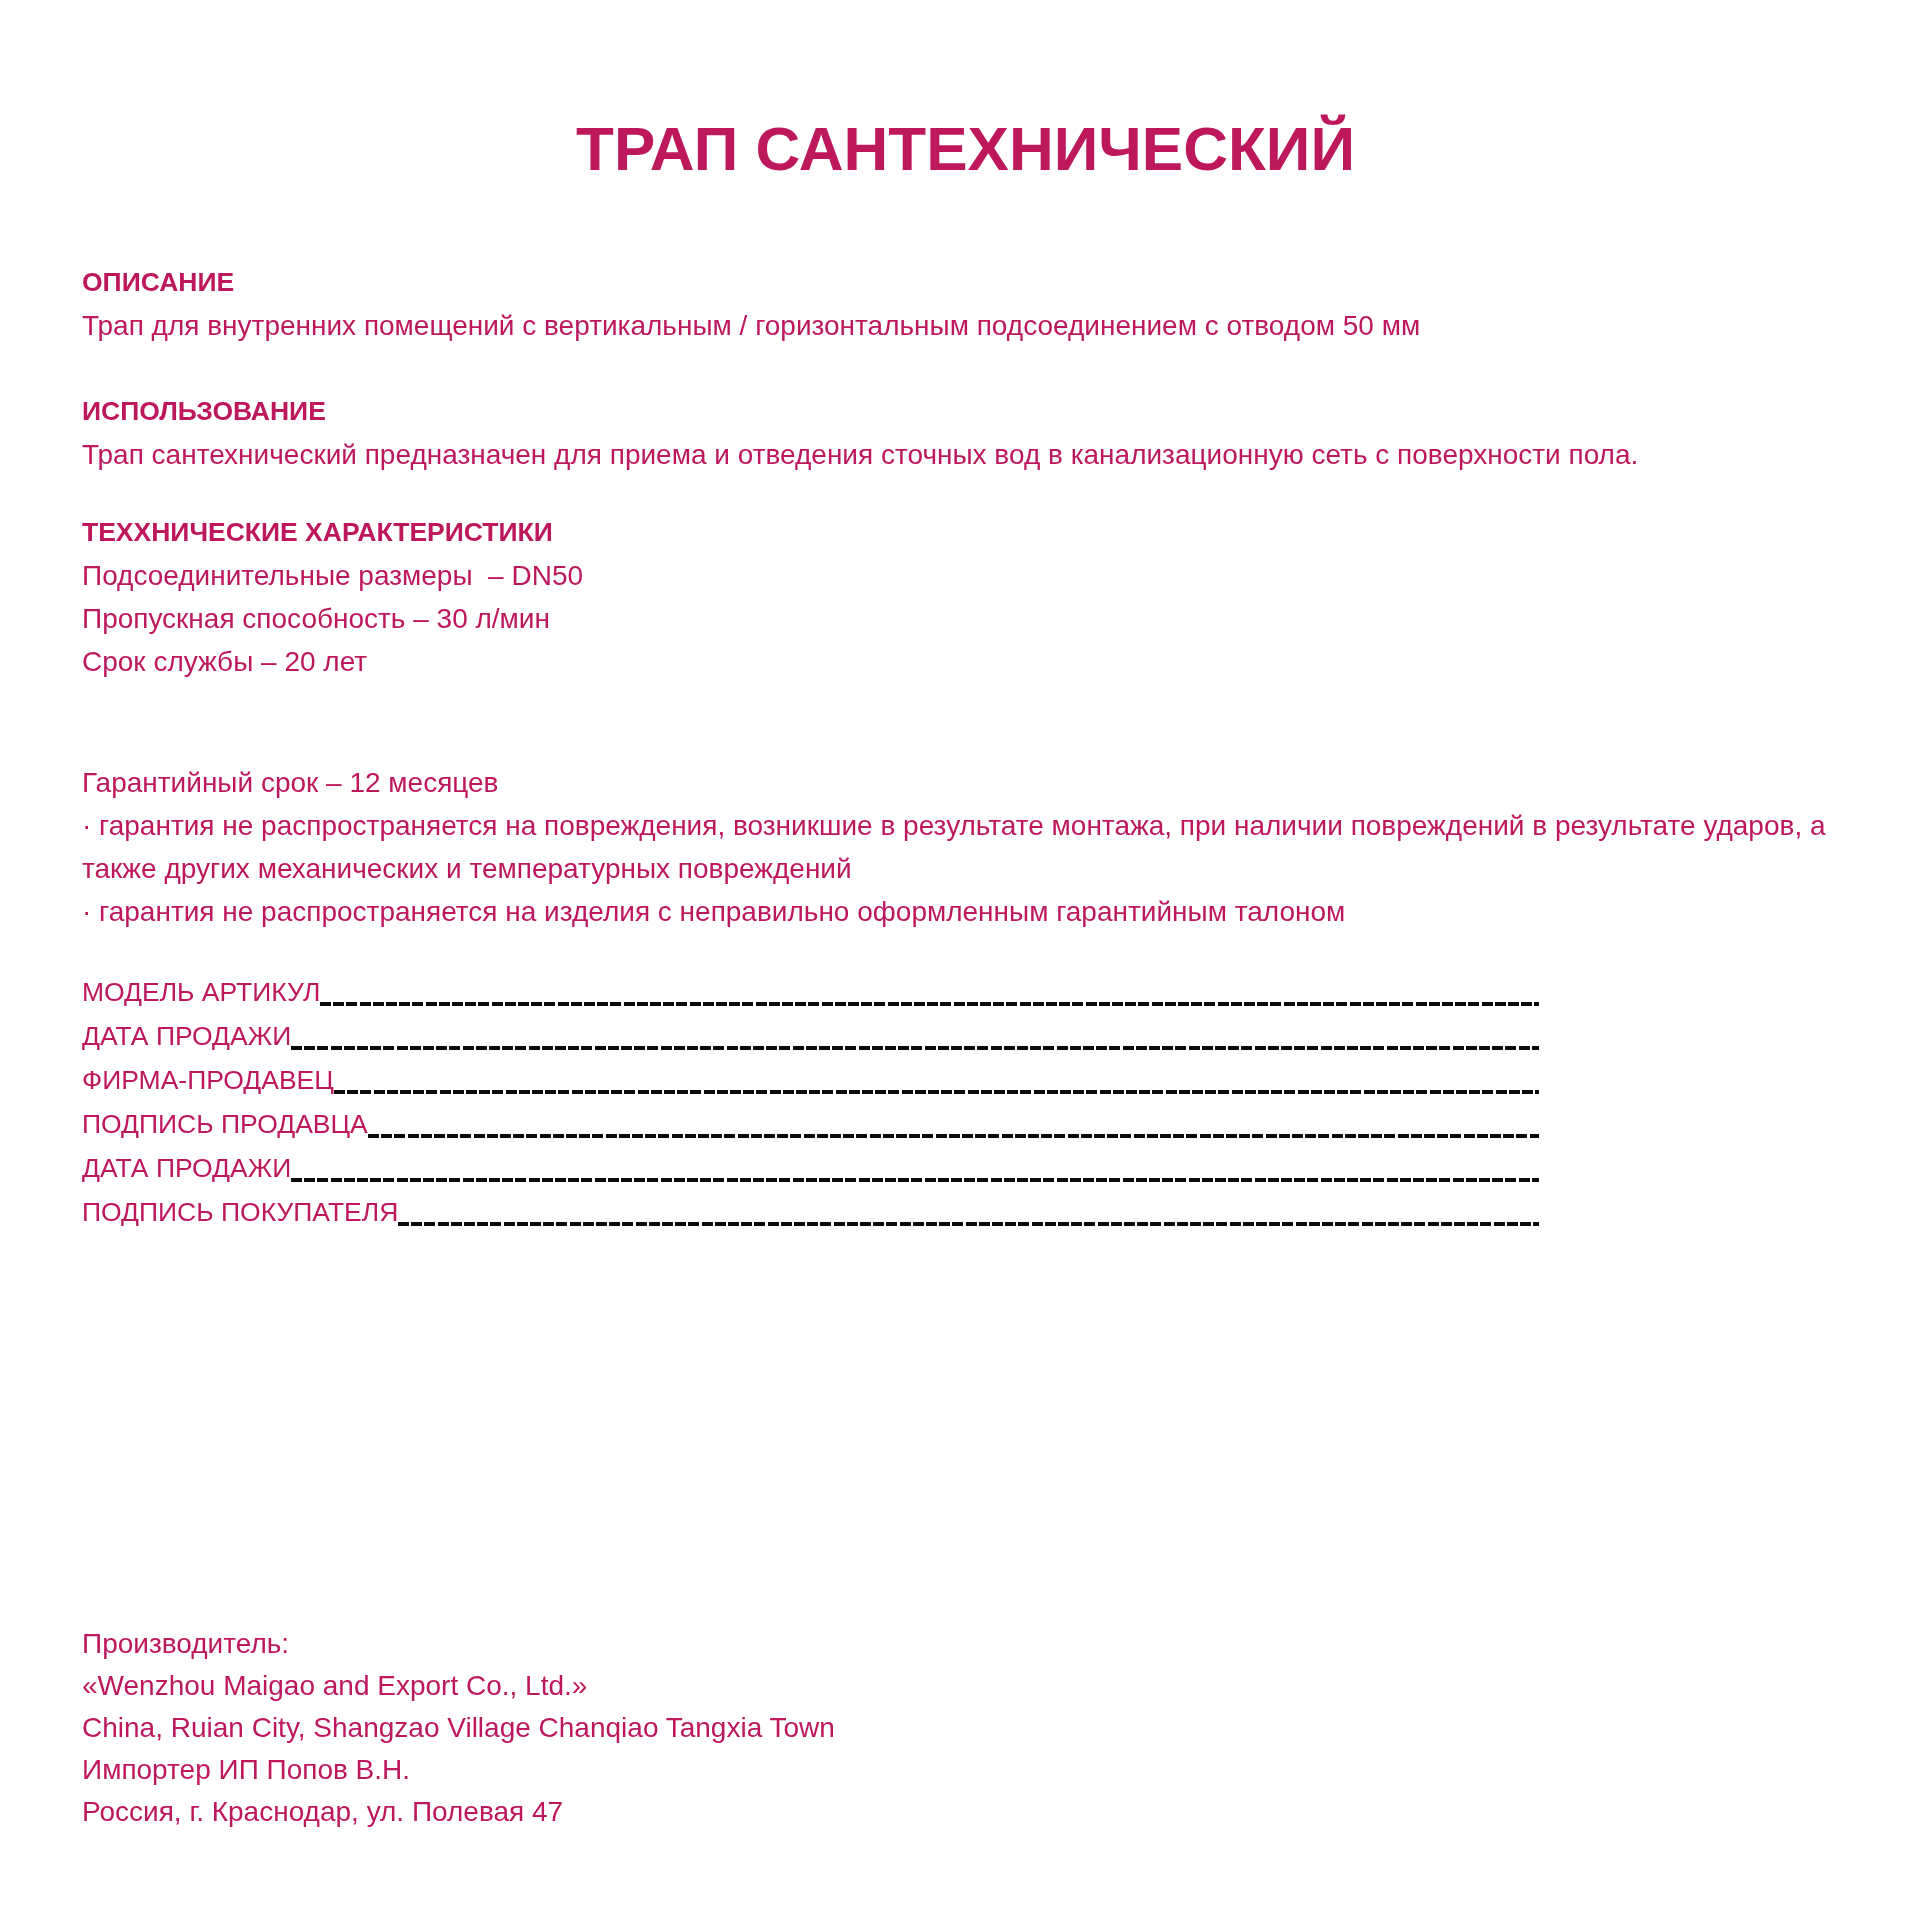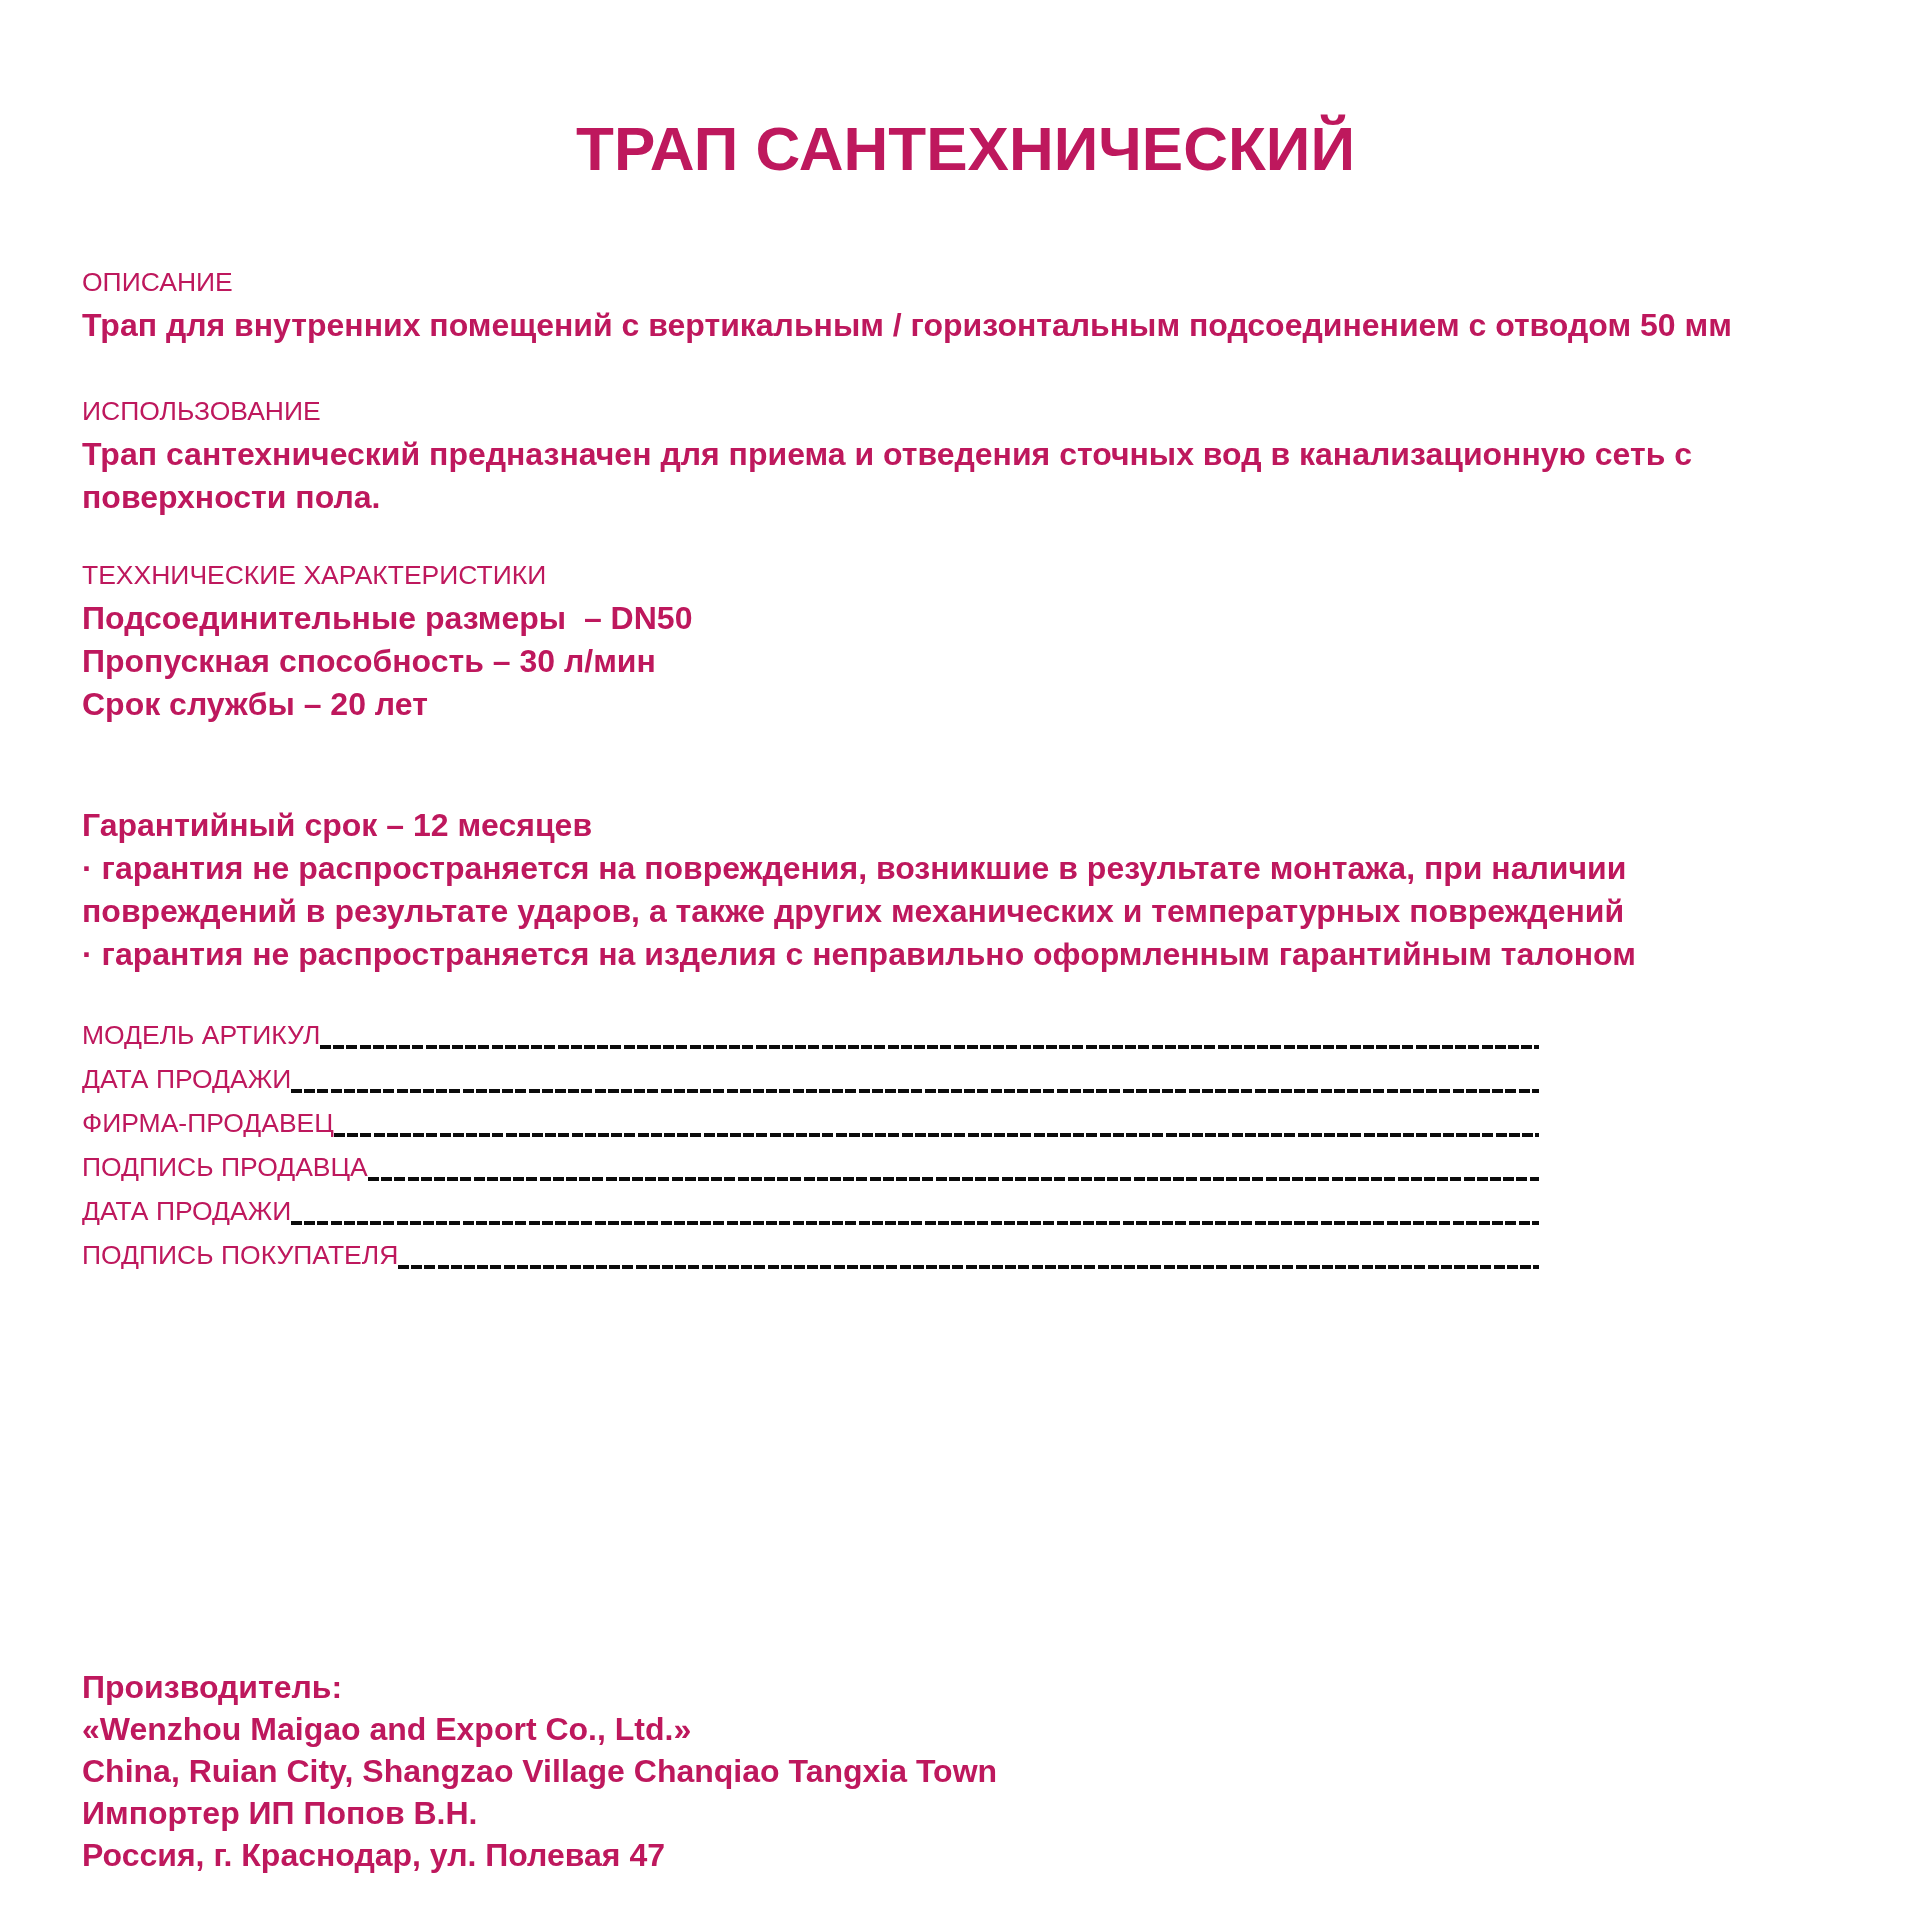--- a/index.html
+++ b/index.html
@@ -22,27 +22,27 @@
     font-size: 62px;
     line-height: 68px;
     font-weight: 700;
     text-align: center;
     letter-spacing: 0px;
     white-space: nowrap;
   }
   .section-heading {
     font-size: 26.5px;
     line-height: 43px;
-    font-weight: 400;
+    font-weight: 700;
     white-space: pre-wrap;
   }
   .body-text {
-    font-size: 32px;
+    font-size: 28px;
     line-height: 43px;
-    font-weight: 700;
+    font-weight: 400;
     white-space: pre-wrap;
   }
   .sec-description { margin-top: 78px; }
   .sec-usage { margin-top: 43px; }
   .sec-specs { margin-top: 35px; }
   .sec-warranty { margin-top: 78px; }
 
   .form-block { margin-top: 37px; }
   .form-row {
     display: flex;

